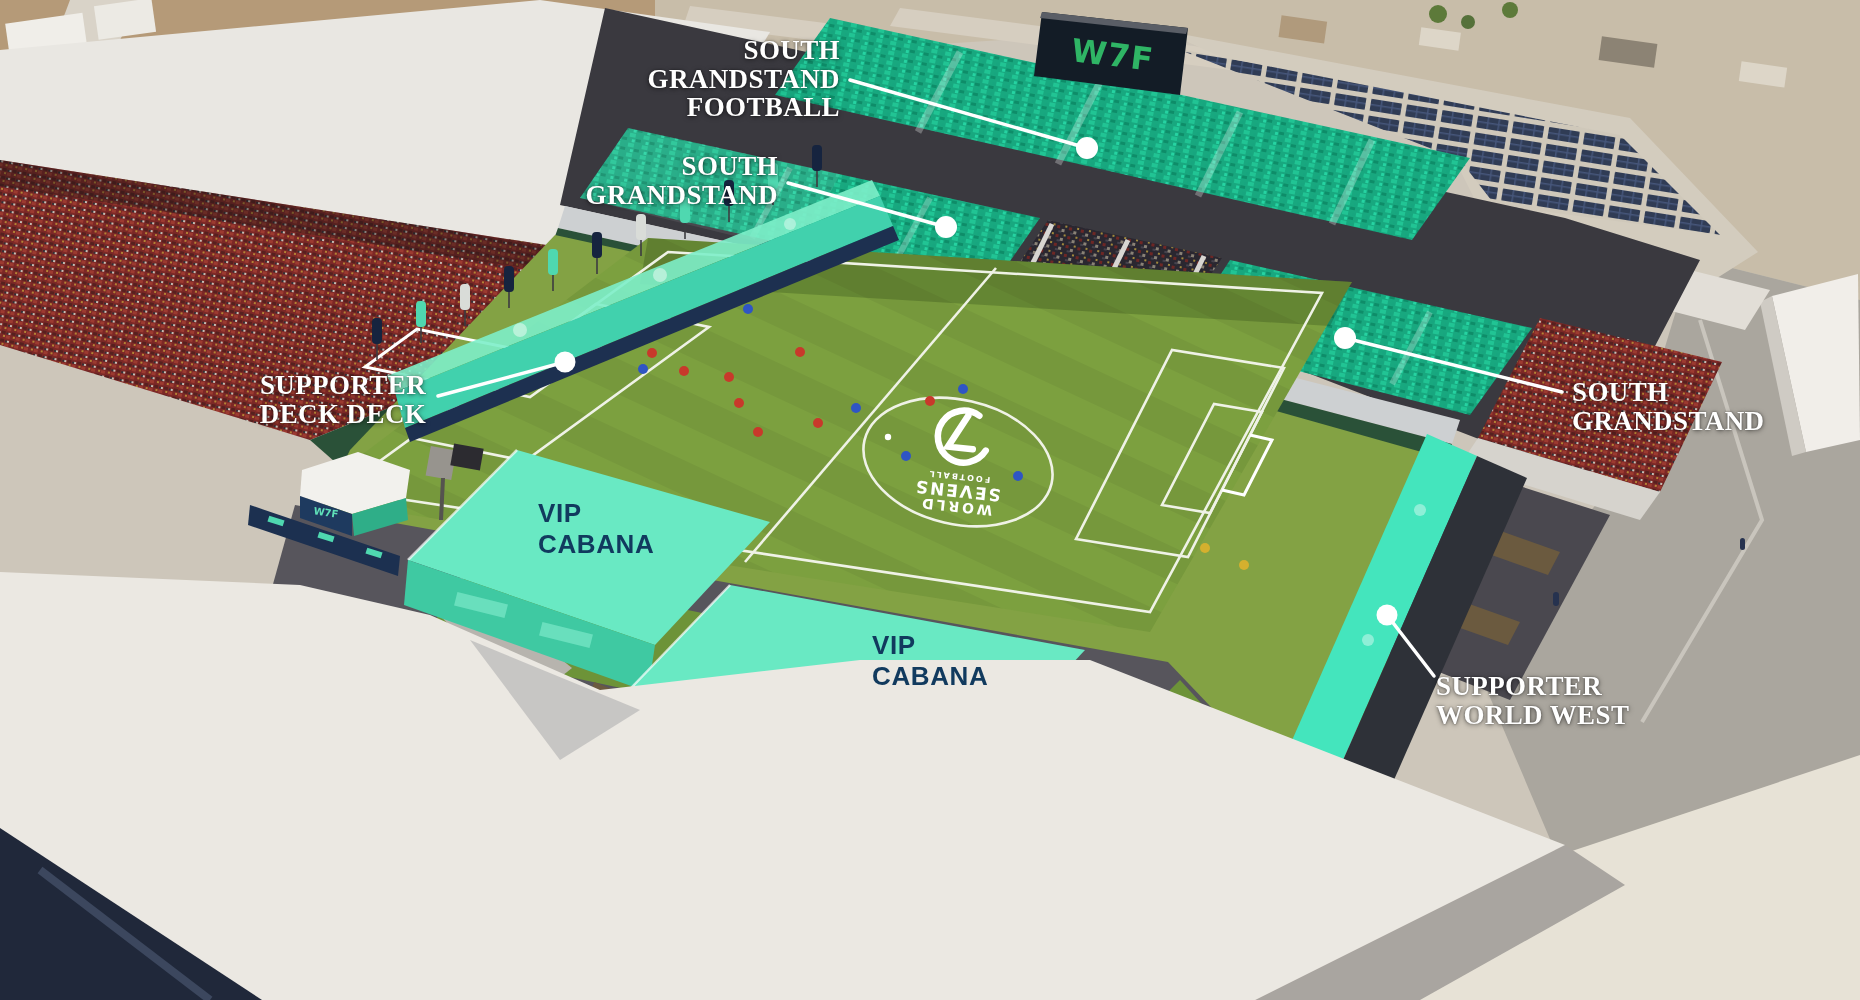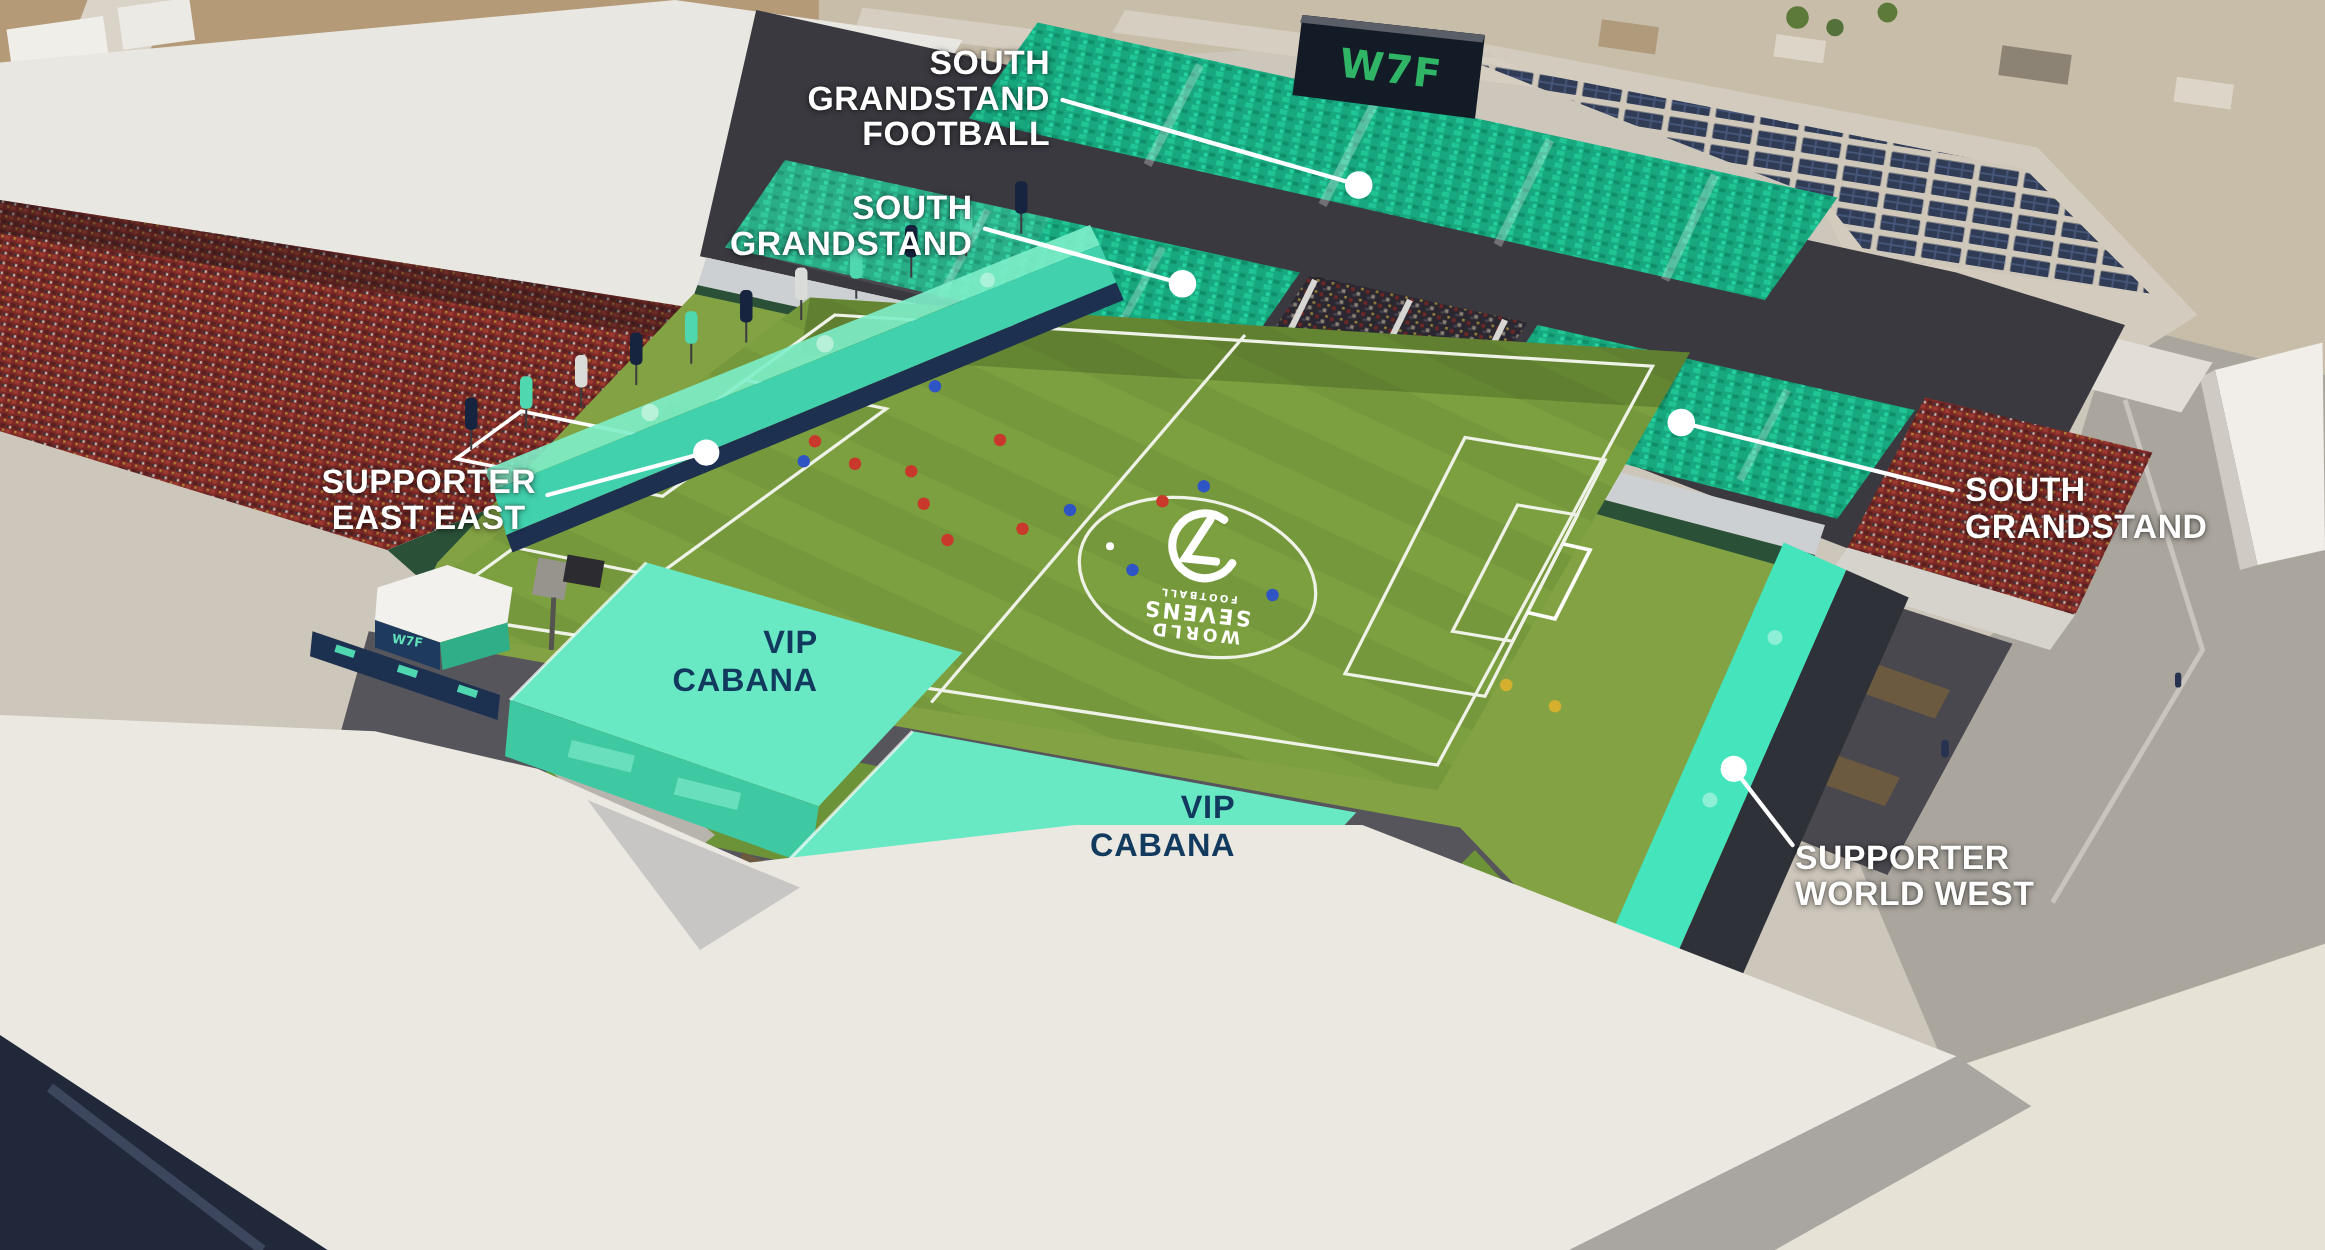--- a/index.html
+++ b/index.html
@@ -6,32 +6,33 @@
   .stage{
     position:relative;width:1860px;height:1000px;overflow:hidden;
     background:#cdc6ba;font-family:"Liberation Sans",sans-serif;
   }
   .stage svg{position:absolute;left:0;top:0;}
   .callout{
     position:absolute;font-weight:700;font-size:27px;line-height:1.06;
     color:#fff;letter-spacing:.4px;
     text-shadow:0 1px 5px rgba(0,0,0,.55),0 0 2px rgba(0,0,0,.4);
     white-space:nowrap;
+    font-family:Liberation Serif, serif;
   }
   .callout .ln{display:block;}
   #lbl-sgp{top:36px;right:1020px;text-align:right;}
   #lbl-sg{top:152px;right:1082px;text-align:right;}
   #lbl-sde{top:371px;left:248px;width:190px;text-align:center;}
   #lbl-sgr{top:378px;left:1572px;text-align:left;}
   #lbl-sdw{top:672px;left:1436px;text-align:left;}
   .cabana-label{
     position:absolute;font-weight:700;font-size:26px;line-height:1.18;
     color:#113a5e;letter-spacing:.6px;text-shadow:none;white-space:nowrap;
   }
-  .cabana-label .ln{display:block;text-align:right;}
+  .cabana-label .ln{display:block;}
   #lbl-vip1{top:498px;left:538px;}
   #lbl-vip2{top:630px;left:872px;}
 </style>
 </head>
 <body>
 
 <div class="stage">
 
 <svg width="1860" height="1000" viewBox="0 0 1860 1000">
   <defs>
@@ -365,21 +366,21 @@
     <span class="ln">FOOTBALL</span>
   </div>
 
   <div class="callout" id="lbl-sg">
     <span class="ln">SOUTH</span>
     <span class="ln">GRANDSTAND</span>
   </div>
 
   <div class="callout" id="lbl-sde">
     <span class="ln">SUPPORTER</span>
-    <span class="ln">EAST EAST</span>
+    <span class="ln">DECK DECK</span>
   </div>
 
   <div class="cabana-label" id="lbl-vip1">
     <span class="ln">VIP</span>
     <span class="ln">CABANA</span>
   </div>
 
   <div class="cabana-label" id="lbl-vip2">
     <span class="ln">VIP</span>
     <span class="ln">CABANA</span>

